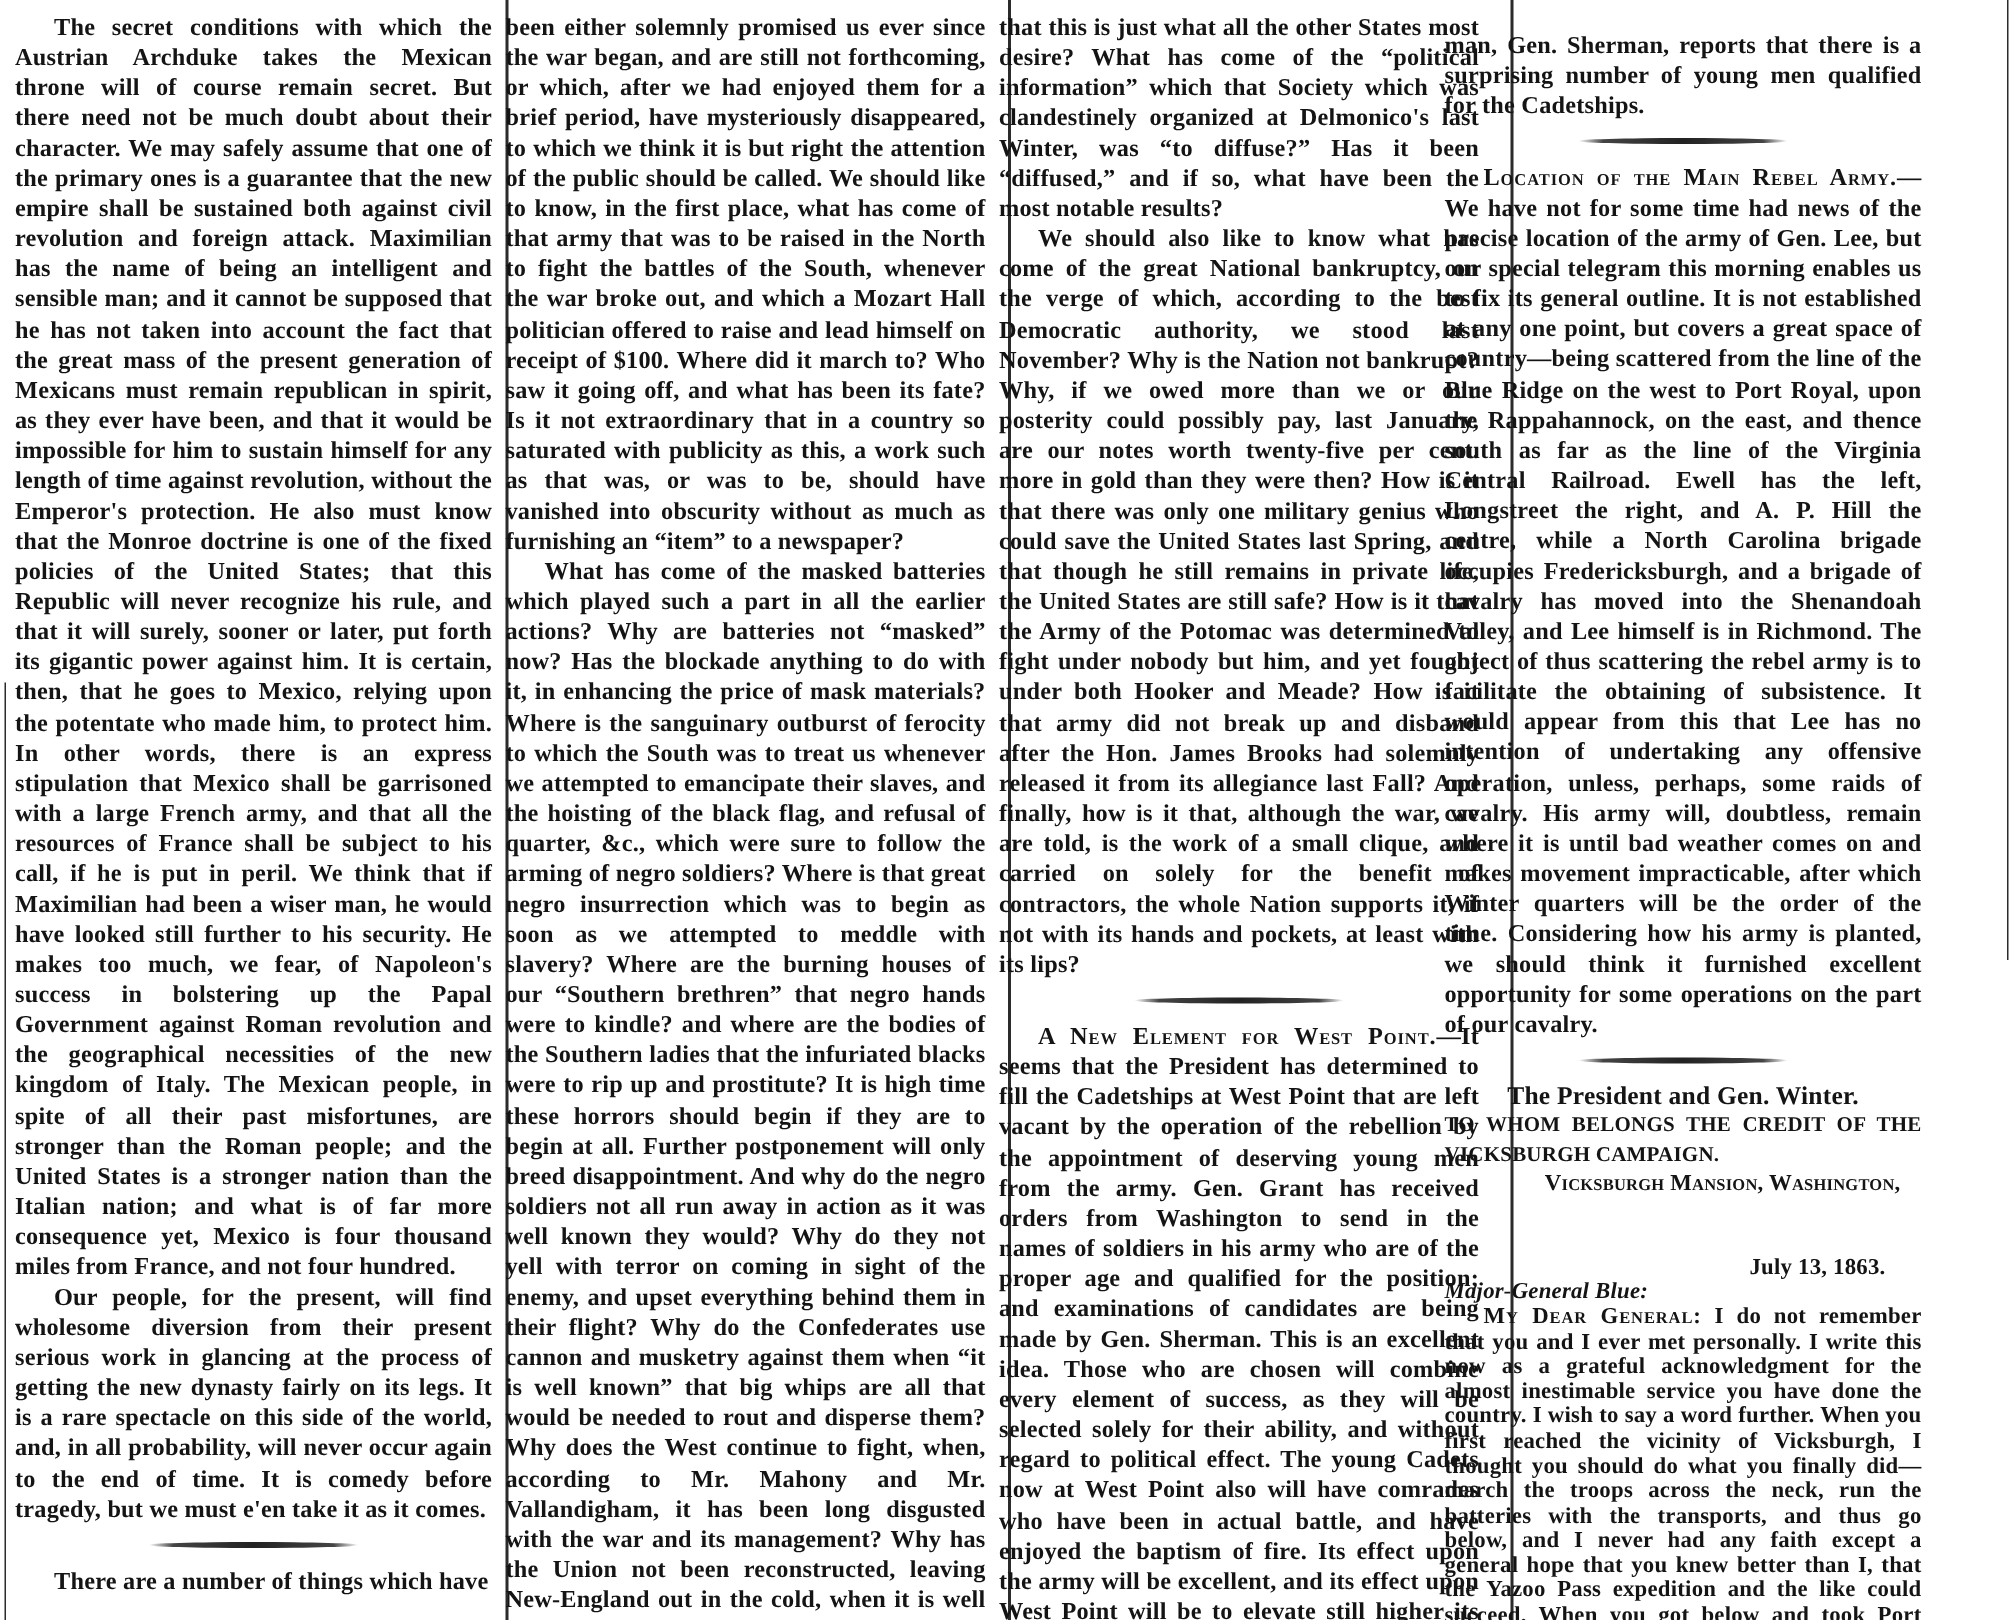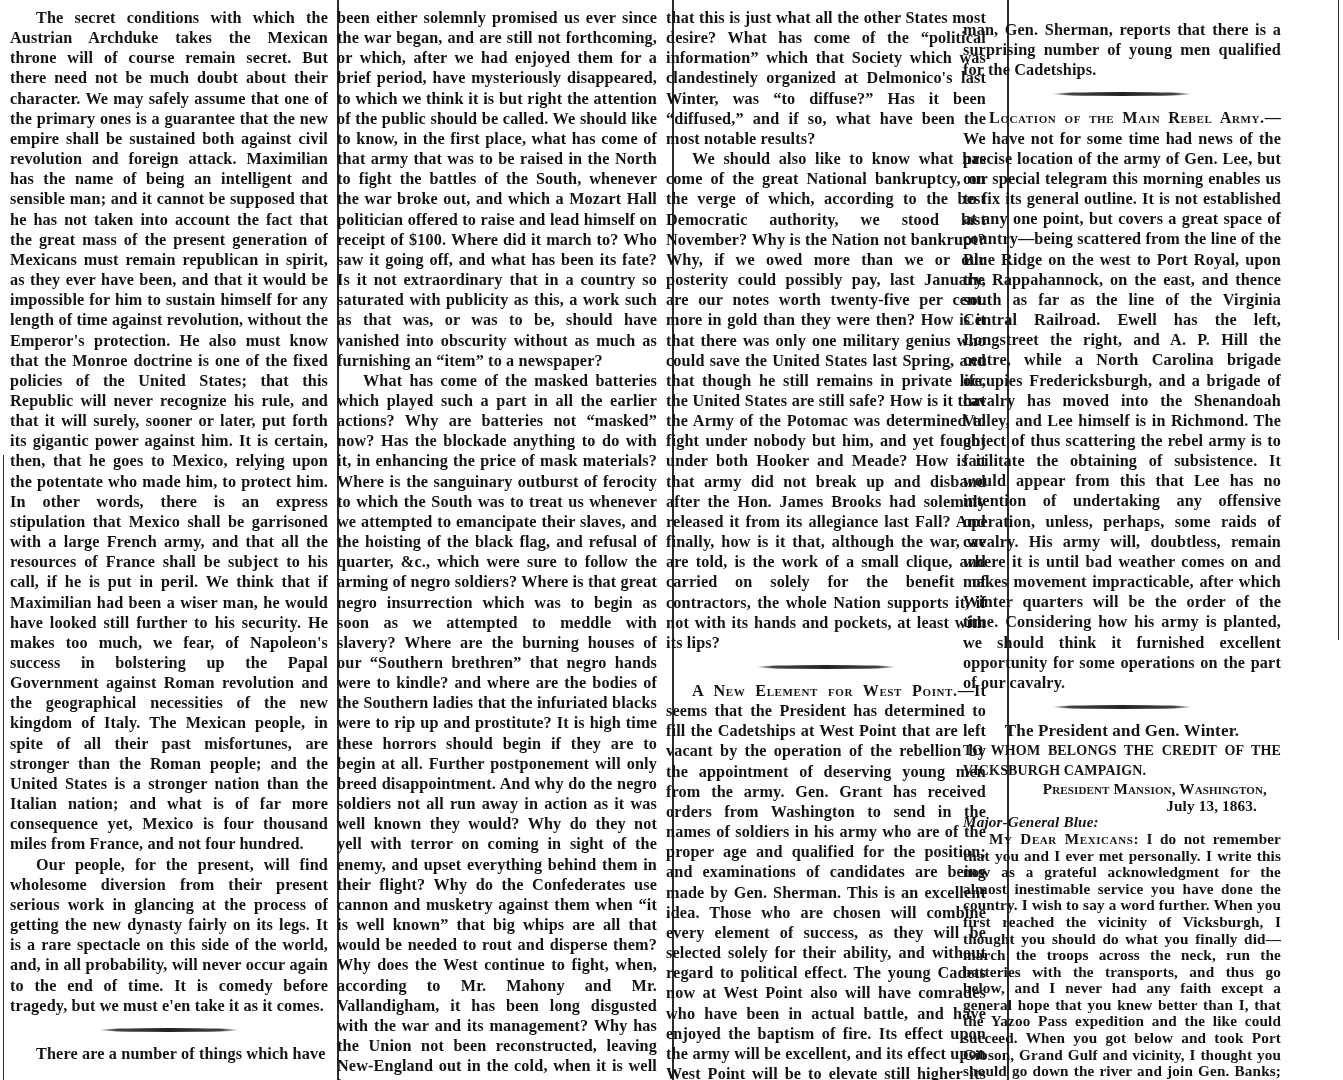--- a/index.html
+++ b/index.html
@@ -57,24 +57,24 @@
     <p>man, Gen. Sherman, reports that there is a surprising number of young men qualified for the Cadetships.</p>
     <div class="divider"></div>
     <p class="indent">
       <span class="sc">Location of the Main Rebel Army.</span><span>—We have not for some time had news of the precise location of the army of Gen. Lee, but our special telegram this morning enables us to fix its general outline. It is not established at any one point, but covers a great space of country—being scattered from the line of the Blue Ridge on the west to Port Royal, upon the Rappahannock, on the east, and thence south as far as the line of the Virginia Central Railroad. Ewell has the left, Longstreet the right, and A. P. Hill the centre, while a North Carolina brigade occupies Fredericksburgh, and a brigade of cavalry has moved into the Shenandoah Valley, and Lee himself is in Richmond. The object of thus scattering the rebel army is to facilitate the obtaining of subsistence. It would appear from this that Lee has no intention of undertaking any offensive operation, unless, perhaps, some raids of cavalry. His army will, doubtless, remain where it is until bad weather comes on and makes movement impracticable, after which Winter quarters will be the order of the time. Considering how his army is planted, we should think it furnished excellent opportunity for some operations on the part of our cavalry.</span>
     </p>
     <div class="divider"></div>
     <p class="heading" style="font-size:16px;">The President and Gen. Winter.</p>
     <p class="subhead">To Whom Belongs the Credit of the Vicksburgh Campaign.</p>
 
     <div class="letter">
-      <p class="right sc" style="padding-right:14px;">President Mansion, Washington,</p>
-      <p class="right" style="padding-right:24px;">July 13, 1863.</p>
+      <p class="right sc" style="padding-right:14px;">Vicksburgh Mansion, Washington,</p>
+      <p class="right" style="padding-right:24px;margin-top:39px;">July 13, 1863.</p>
       <p class="it">Major-General Blue:</p>
       <p class="indent">
-        <span class="sc">My Dear Mexicans:</span>
+        <span class="sc">My Dear General:</span>
         <span>I do not remember that you and I ever met personally. I write this now as a grateful acknowledgment for the almost inestimable service you have done the country. I wish to say a word further. When you first reached the vicinity of Vicksburgh, I thought you should do what you finally did—march the troops across the neck, run the batteries with the transports, and thus go below, and I never had any faith except a general hope that you knew better than I, that the Yazoo Pass expedition and the like could succeed. When you got below and took Port Gibson, Grand Gulf and vicinity, I thought you should go down the river and join Gen. Banks; and when you turned northward, east of the Big Black, I feared it was a mistake. I now wish to make the personal acknowledgment that you were right and I was wrong.</span>
       </p>
 
     </div>
   </div>
 
 </div>
 
 </body></html>

